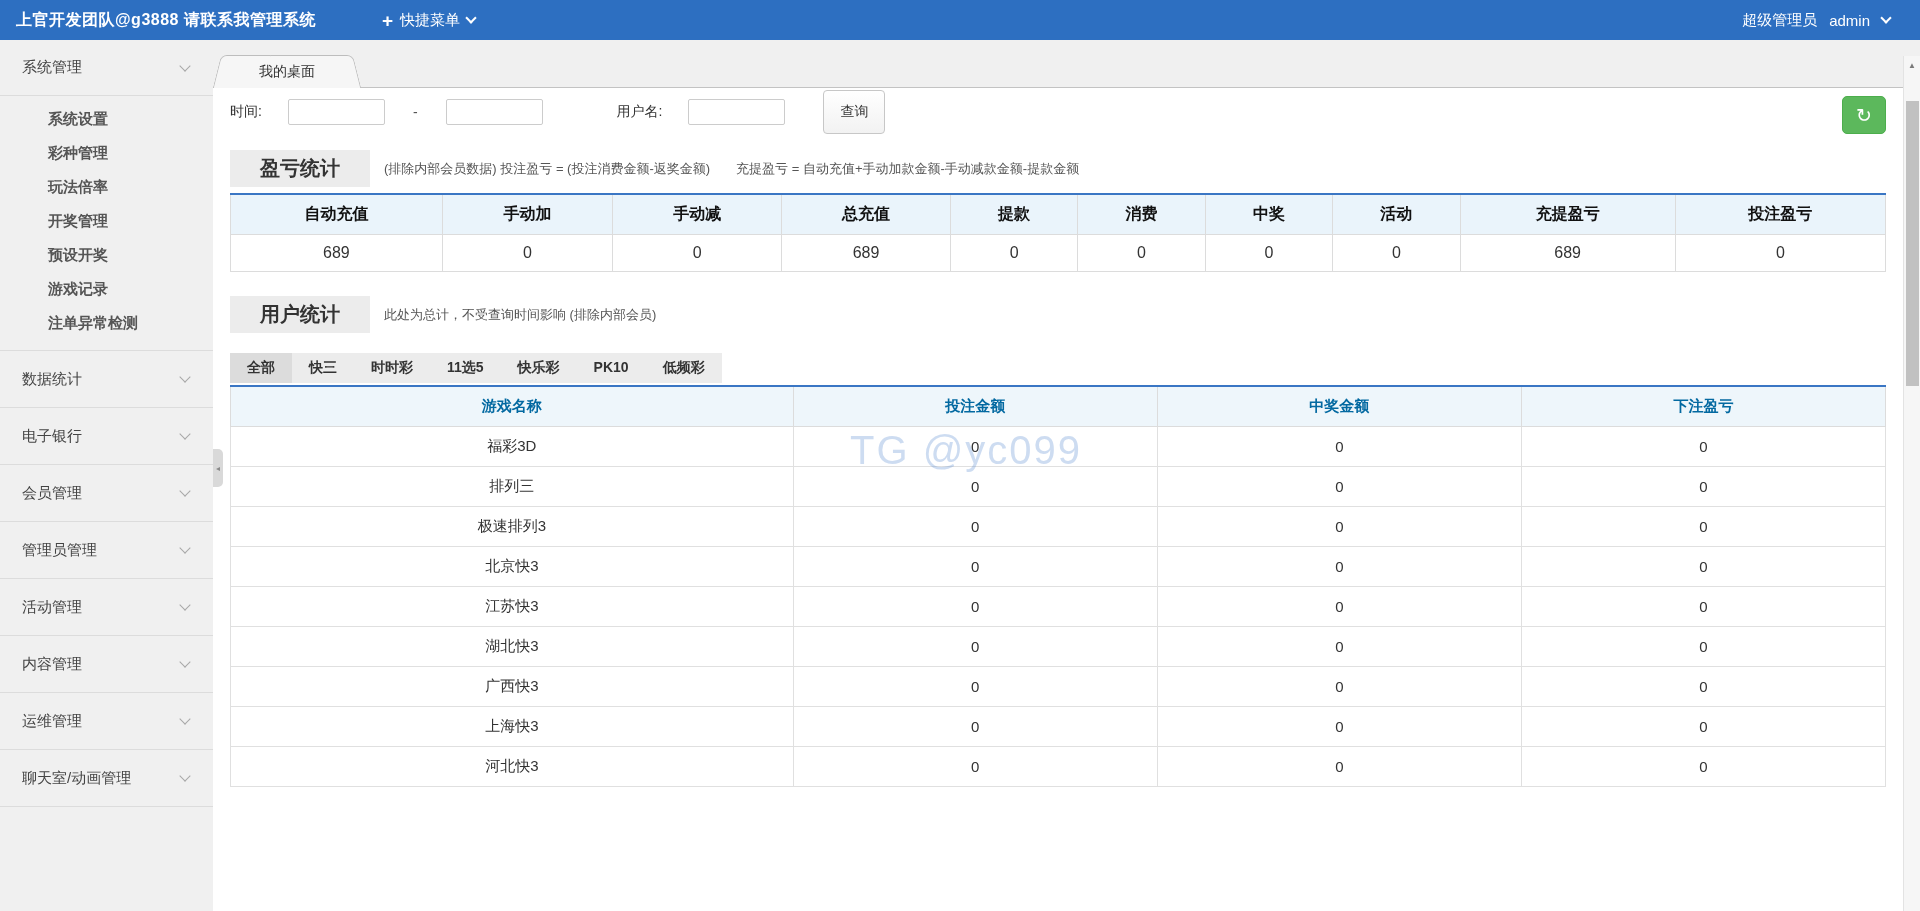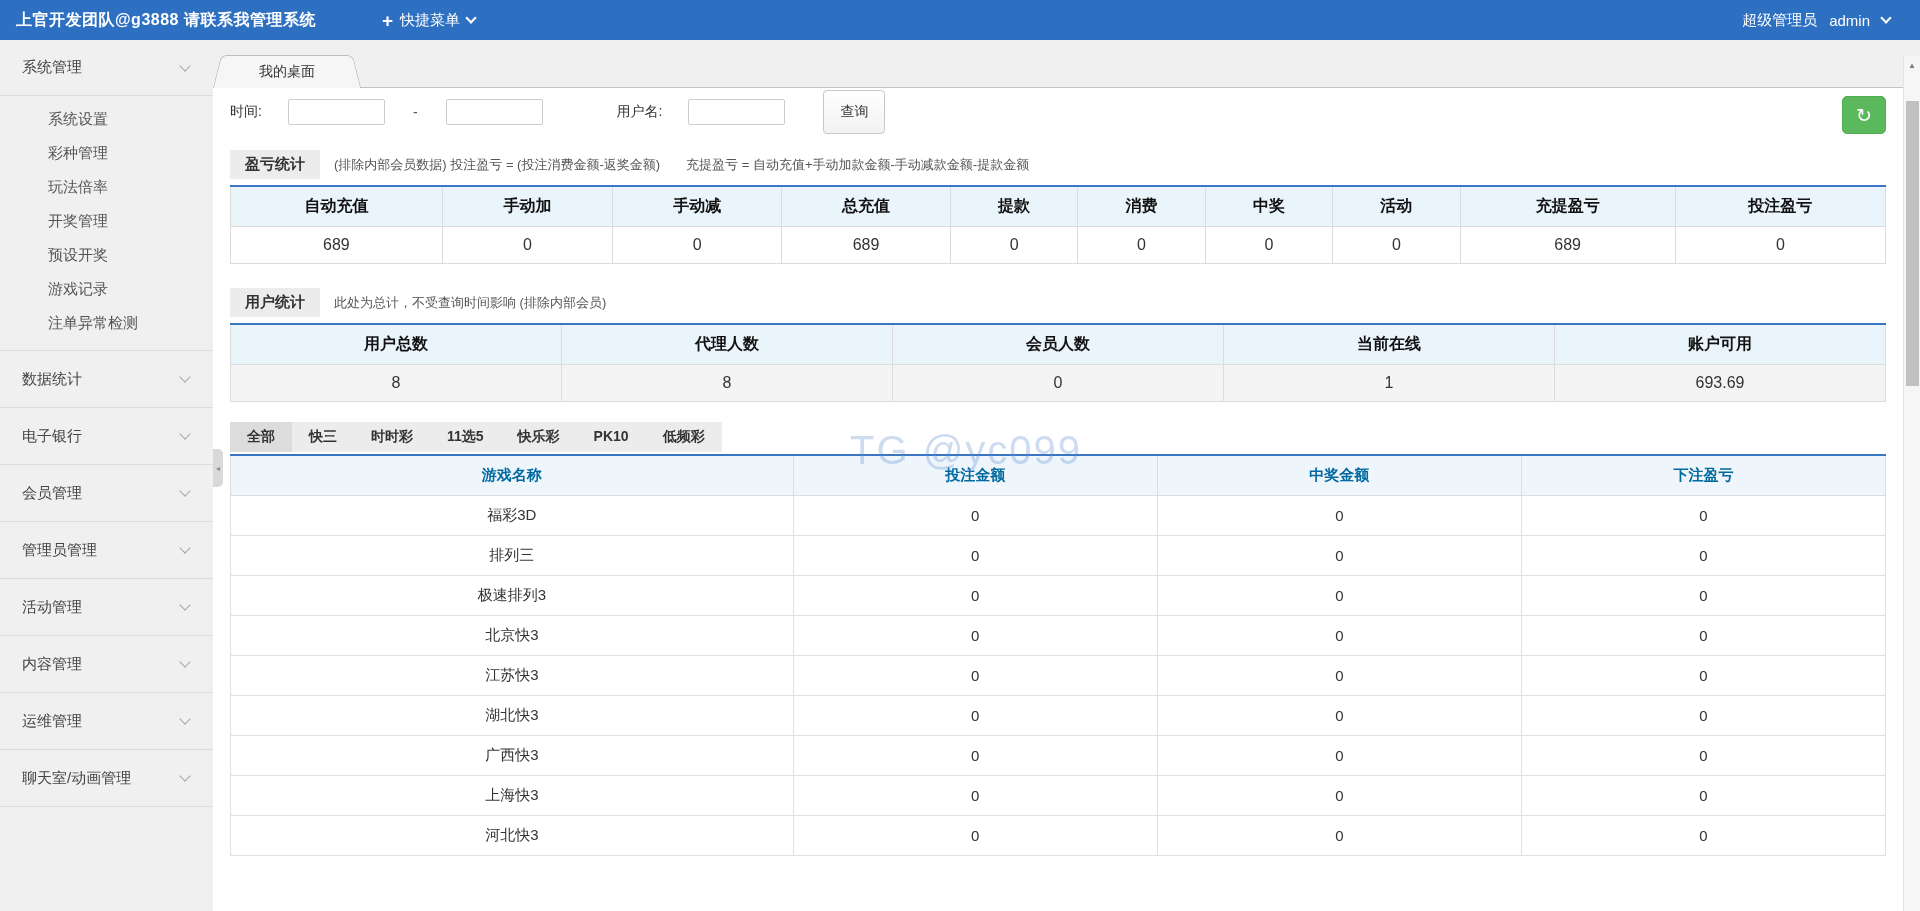--- a/index.html
+++ b/index.html
@@ -18,21 +18,21 @@
 
   
   .sidebar { position:absolute; top:40px; left:0; width:213px; bottom:0; background:#f0f0f0; overflow:hidden; }
   .sb-group { border-bottom:1px solid #dcdcdc; }
   .sb-head { height:56px; display:flex; align-items:center; padding:0 24px 0 22px;
     font-size:15px; color:#444; cursor:pointer; }
   .sb-head.expanded { border-bottom:1px solid #dcdcdc; }
   .sb-label { flex:1; }
   .chev { width:8px; height:8px; border-right:1px solid #a8a8a8; border-bottom:1px solid #a8a8a8;
     transform:rotate(45deg); margin-top:-4px; }
-  .sb-sub { padding:6px 0 10px 0; }
+  .sb-sub { padding:6px 0 10px 0;font-weight:bold; }
   .sb-item { height:34px; line-height:34px; padding-left:48px; font-size:15px; color:#555; cursor:pointer; }
 
   
   .collapse-handle { position:absolute; left:213px; top:449px; width:10px; height:38px;
     background:#d9d9d9; border-radius:0 5px 5px 0; display:flex; align-items:center;
     justify-content:center; font-size:8px; color:#8a8a8a; cursor:pointer; z-index:15; }
 
   
   .main { position:absolute; top:40px; left:213px; right:17px; bottom:0; }
   .tabstrip { position:relative; height:48px; background:#f0f0f0; border-bottom:1px solid #c3c3c3; }
@@ -54,21 +54,21 @@
   .dash { margin:0 4px; color:#555; }
   .gap { width:26px; }
   .btn-query { margin-left:14px; padding:0 16px; height:44px; font-size:14px; color:#333;
     background:linear-gradient(#fff,#f2f2f2); border:1px solid #c7c7c7; border-radius:4px; cursor:pointer; }
   .btn-refresh { position:absolute; right:0; top:4px; width:44px; height:38px; background:#5cb85c;
     border:1px solid #4cae4c; border-radius:5px; color:#fff; font-size:19px; cursor:pointer; }
 
   
   .sec-head { display:flex; align-items:center; gap:14px; margin-top:18px; }
   .sec-head.second { margin-top:24px; }
-  .sec-label { background:#ececec; padding:5px 15px; font-size:15px; font-weight:bold; color:#333;text-align:right; }
+  .sec-label { background:#ececec; padding:5px 30px; font-size:20px; font-weight:bold; color:#333;text-align:right; }
   .sec-note { font-size:13px; color:#555; }
 
   table.stat { width:100%; border-collapse:collapse; border-top:2px solid #3a76c4; margin-top:6px; }
   table.stat th { background:#eaf4fb; border:1px solid #dcdcdc; font-size:16px; font-weight:bold;
     color:#111; padding:9px 4px; text-align:center; }
   table.stat td { border:1px solid #dcdcdc; font-size:16px; color:#333; padding:9px 4px; text-align:center; }
   table.user-table td { background:#f4f4f4; }
 
   
   .game-tabs { display:inline-flex; margin-top:20px; background:#ececec; }
@@ -247,47 +247,20 @@
             <td>0</td>
           </tr>
         </tbody>
       </table>
 
     
     <div class="sec-head second">
       <span class="sec-label">用户统计</span>
       <span class="sec-note">此处为总计，不受查询时间影响 (排除内部会员)</span>
     </div>
-    <table class="stat user-table">
-        <colgroup>
-          <col style="width: 20%;">
-          <col style="width: 20%;">
-          <col style="width: 20%;">
-          <col style="width: 20%;">
-          <col style="width: 20%;">
-        </colgroup>
-        <thead>
-          <tr>
-            <th>用户总数</th>
-            <th>代理人数</th>
-            <th>会员人数</th>
-            <th>当前在线</th>
-            <th>账户可用</th>
-          </tr>
-        </thead>
-        <tbody>
-          <tr>
-            <td>8</td>
-            <td>8</td>
-            <td>0</td>
-            <td>1</td>
-            <td>693.69</td>
-          </tr>
-        </tbody>
-      </table>
 
     
     <div class="game-tabs">
         <div class="game-tab active">全部</div>
         <div class="game-tab">快三</div>
         <div class="game-tab">时时彩</div>
         <div class="game-tab">11选5</div>
         <div class="game-tab">快乐彩</div>
         <div class="game-tab">PK10</div>
         <div class="game-tab">低频彩</div>

